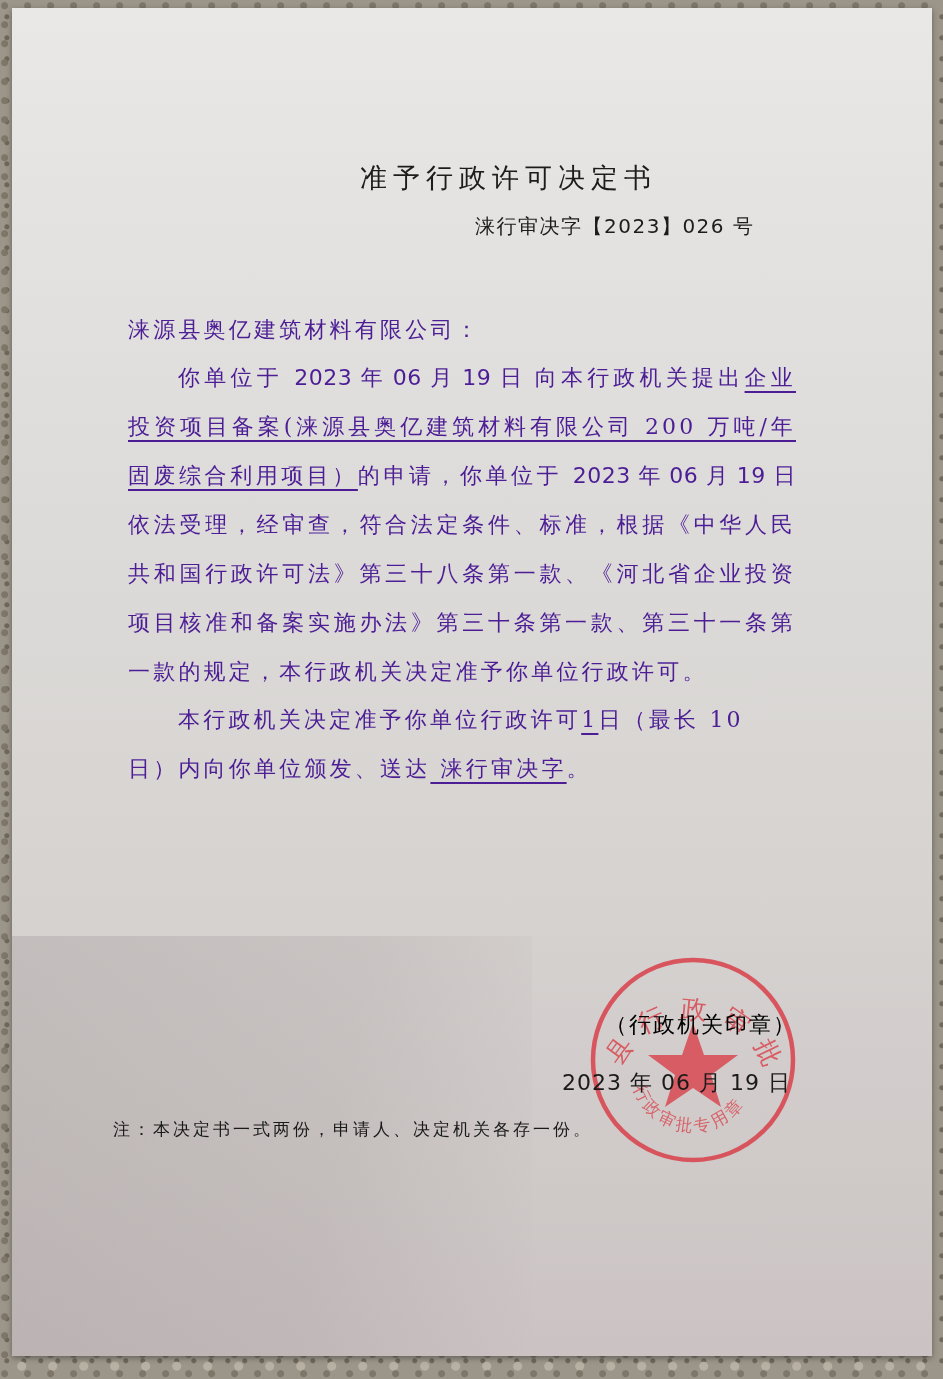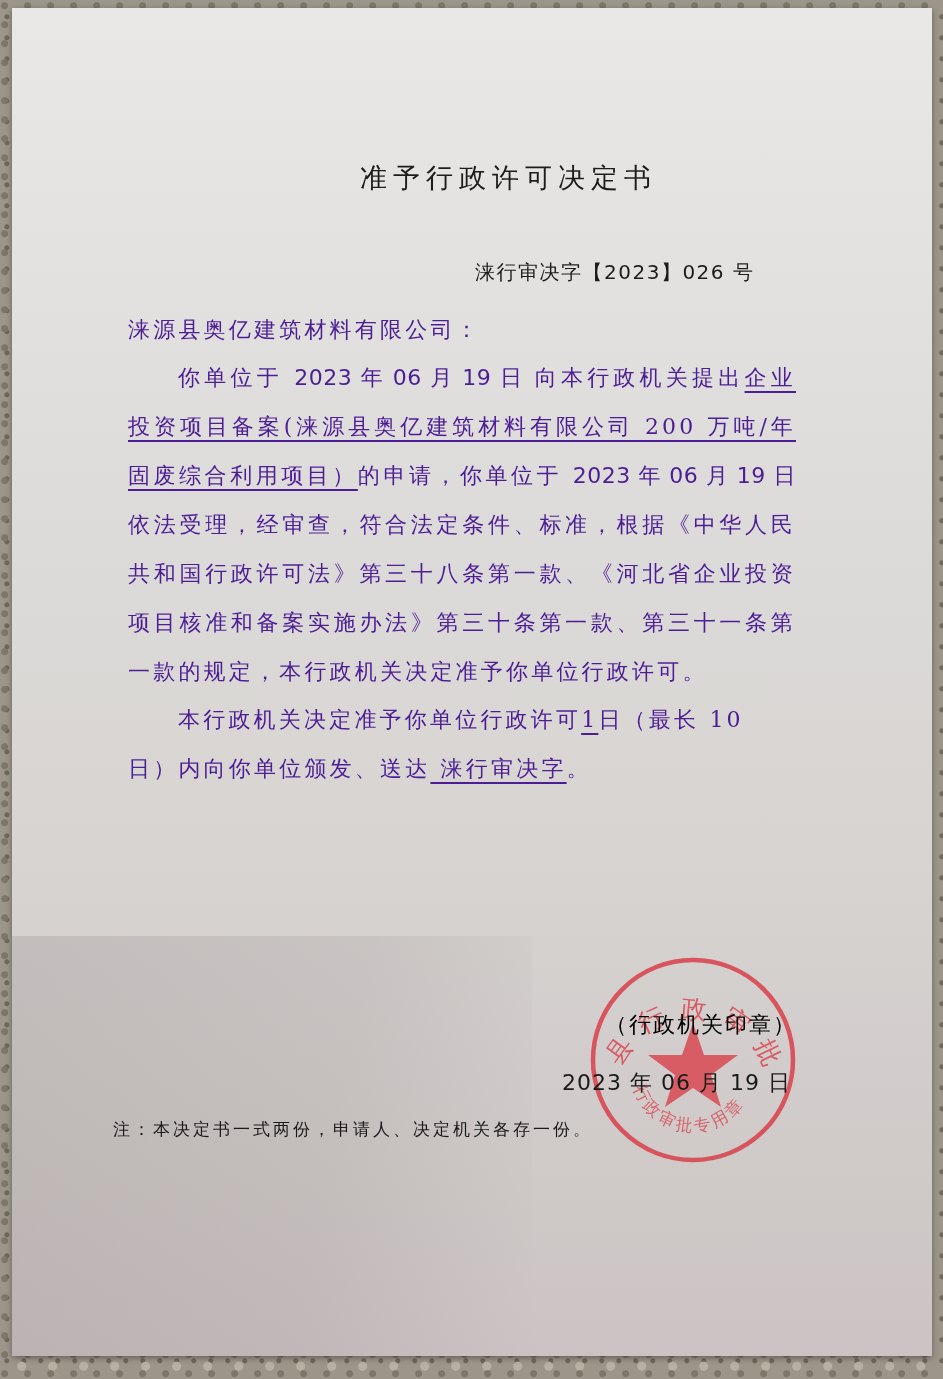--- a/index.html
+++ b/index.html
@@ -21,21 +21,21 @@
   .shadow-overlay {
     position: absolute; left: 0; bottom: 0; width: 520px; height: 420px;
     background: linear-gradient(100deg, rgba(110,100,100,0.18) 0%, rgba(110,100,100,0.12) 60%, rgba(110,100,100,0) 100%);
     pointer-events: none;
   }
   .title {
     position: absolute; left: 360px; top: 160px; font-size: 27px; letter-spacing: 6px;
     color: #1c1c1c; font-family: Liberation Serif, serif;
   }
   .docno {
-    position: absolute; left: 475px; top: 213px; font-size: 20px; letter-spacing: 1.5px; color: #1c1c1c; margin-top: 46px;
+    position: absolute; left: 475px; top: 213px; font-size: 20px; letter-spacing: 1.5px; color: #1c1c1c;
   }
   .text {
     position: absolute; left: 128px; width: 668px; font-size: 22px; color: #4c1d95;
     letter-spacing: 3.2px; line-height: 49px; font-family: "DejaVu Serif", serif;
   }
   .addressee { top: 305px; }
   .para1 { top: 353px; text-indent: 50px; text-align: justify; }
   .para2 { top: 695px; text-indent: 50px; }
   .b { font-weight: normal; font-family: "DejaVu Sans", sans-serif; letter-spacing: 0.5px; }
   .u { text-decoration: underline; text-underline-offset: 6px; text-decoration-thickness: 1.5px; }

